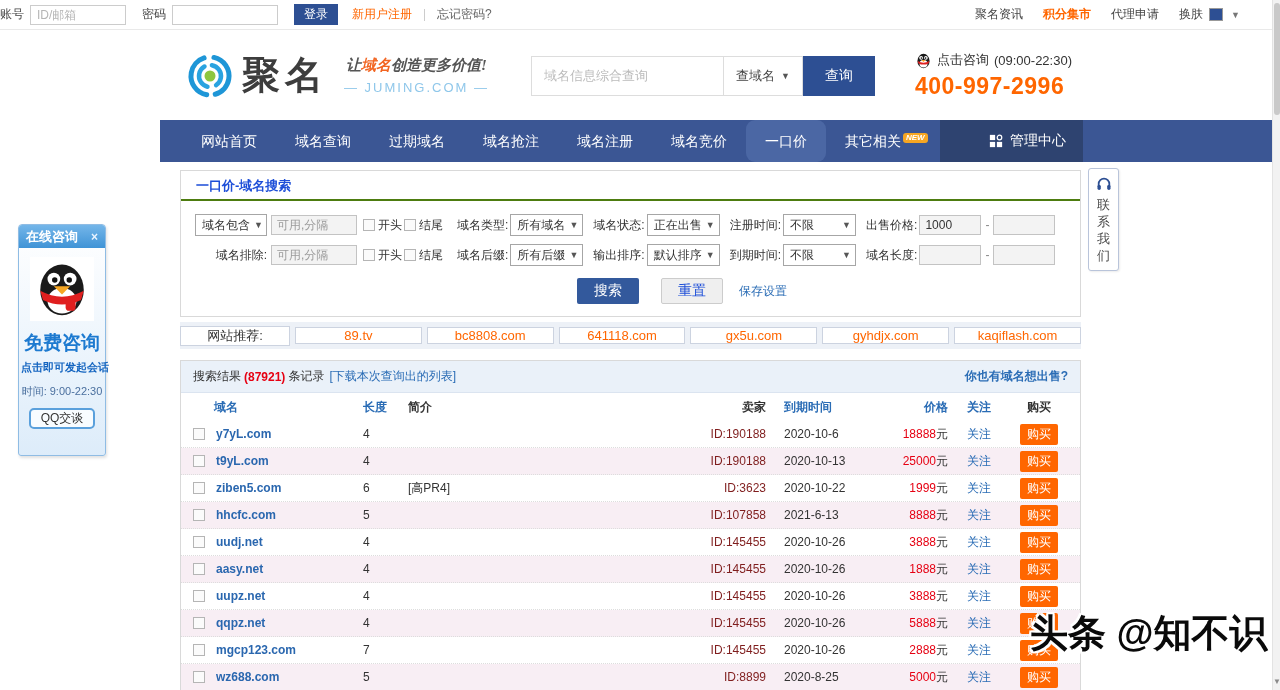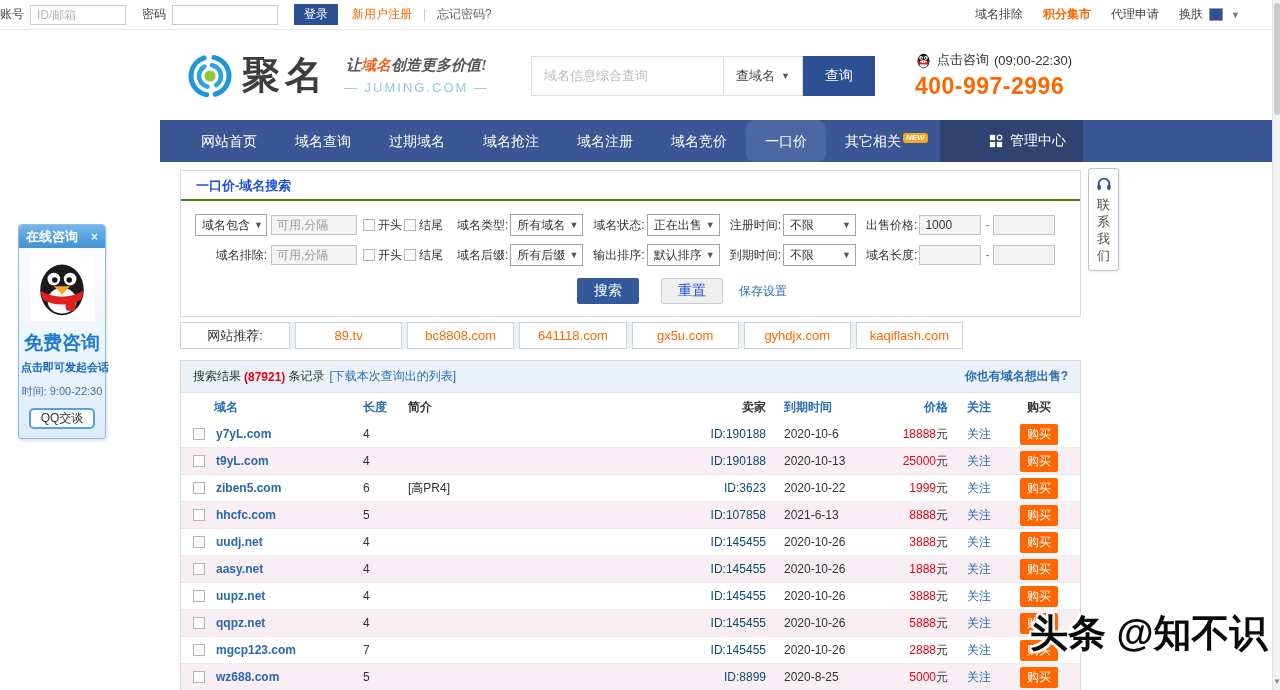--- a/index.html
+++ b/index.html
@@ -71,57 +71,57 @@
   .w-sel { width:73px; margin-left:2px; }
   .w-pin { width:62px; margin-left:2px; }
   .dash { width:12px; text-align:center; color:#888; }
   .lab2 { width:76px; text-align:right; padding-right:4px; }
   .btnrow { margin-top:11px; margin-bottom:2px; display:flex; align-items:center; padding-left:382px; }
   .search-btn { width:62px; height:26px; background:#33599c; color:#fff; border:none; font-size:14px; border-radius:2px; cursor:pointer; }
   .reset-btn { width:62px; height:26px; background:#efefef; color:#1d4ed8; border:1px solid #ccc; font-size:14px; border-radius:2px; margin-left:22px; cursor:pointer; }
   .save-link { color:#2a6cb5; font-size:12px; margin-left:16px; text-decoration:none; }
 
   
-  .recommend { position:absolute; left:180px; top:322px; width:783px; height:27px; display:flex; background:#edf1f7; }
+  .recommend { position:absolute; left:180px; top:322px; width:901px; height:27px; display:flex; background:#edf1f7;align-items:center; }
   .rec-box { flex:1; border:1px solid #ccd3e0; background:#fff; display:flex; align-items:center; justify-content:center; font-size:13px; margin-left:5px; }
   .rec-box:first-child { margin-left:0; flex:0 0 110px; color:#333; }
   .rec-site { color:#ff6600; text-decoration:none; cursor:pointer; }
 
   
   .results { position:absolute; left:180px; top:360px; width:901px; height:340px; background:#fff; border:1px solid #d9d9d9; border-bottom:none; }
   .summary { height:32px; background:#eaf1f9; border-bottom:1px solid #dbe4f0; display:flex; align-items:center; padding:0 12px; font-size:12px; color:#333; }
   .sum-count { color:#e60012; font-weight:bold; margin:0 3px; }
   .sum-download { color:#2a6cb5; margin-left:5px; text-decoration:none; }
   .sum-sell { margin-left:auto; color:#2a6cb5; font-weight:bold; text-decoration:none; }
   .thead { height:28px; display:flex; align-items:center; padding:0 12px; font-size:12px; font-weight:bold; }
   .thead .blue { color:#2a6cb5; cursor:pointer; }
   .thead .dark { color:#333; }
   .trow { height:27px; display:flex; align-items:center; padding:0 12px; font-size:12px; color:#333; border-bottom:1px dotted #ddd; }
   .rows .trow:nth-child(even) { background:#f8eef4; }
   .c-domain { width:170px; display:flex; align-items:center; }
   .c-domain .dlink { color:#2a67af; font-weight:bold; text-decoration:none; margin-left:8px; cursor:pointer; }
   .c-len { width:45px; }
   .c-desc { flex:1; }
   .c-seller { width:95px; text-align:right; }
-  .c-seller a { color:#0c4a6e; text-decoration:none; cursor:pointer; }
+  .c-seller a { color:#7f1d1d; text-decoration:none; cursor:pointer; }
   .c-expire { width:92px; margin-left:18px; }
   .c-price { width:72px; text-align:right; }
   .pnum { color:#e60012; }
   .punit { color:#333; }
   .c-follow { width:62px; text-align:center; }
   .c-follow a { color:#2a6cb5; text-decoration:none; cursor:pointer; }
   .c-buy { width:58px; text-align:center; }
   .buy-btn { background:#ff6600; color:#fff; border:none; font-size:12px; padding:2px 7px; border-radius:2px; cursor:pointer; }
 
   
   .qqw { position:absolute; left:18px; top:224px; width:88px; border:1px solid #8fbce4; border-radius:4px 4px 3px 3px; background:linear-gradient(#ffffff,#ddecfa); box-shadow:1px 2px 3px rgba(0,0,0,0.12); }
   .qqw-head { height:23px; background:linear-gradient(#74b6e9,#3f93d6); border-radius:3px 3px 0 0; display:flex; align-items:center; padding:0 4px 0 7px; }
   .qqw-title { color:#fff; font-size:13px; font-weight:bold; }
   .qqw-close { margin-left:auto; color:#eaf4ff; font-size:12px; font-weight:bold; cursor:pointer; line-height:1; padding:1px 3px; }
-  .qqw-body { text-align:center; padding:9px 2px 9px; }
+  .qqw-body { text-align:center; padding:9px 2px 26px; }
   .qqw-img { width:64px; height:64px; margin:0 auto; background:#fff; display:flex; align-items:center; justify-content:center; }
   .qqw-img svg { width:58px; height:58px; }
   .qqw-main { font-size:19px; font-weight:bold; color:#1d7ad0; margin-top:9px; }
   .qqw-sub { font-size:11px; font-weight:bold; color:#1565c0; margin-top:4px; white-space:nowrap; }
   .qqw-time { font-size:11px; color:#4a6f9e; margin-top:9px; }
   .qqw-btn { margin-top:9px; width:66px; height:21px; background:#f8fcff; border:2px solid #5aa0dc; border-radius:5px; font-size:12px; color:#333; cursor:pointer; }
 
   
   .ctab { position:absolute; left:1088px; top:168px; width:31px; background:#fff; border:1px solid #b9c4da; border-radius:3px; text-align:center; padding:7px 0 6px; box-shadow:1px 1px 2px rgba(0,0,0,0.08); cursor:pointer; }
   .ctab svg { width:18px; height:16px; }
@@ -145,21 +145,21 @@
     <span class="tb-label">账号</span>
     <input class="acct-in" type="text" placeholder="ID/邮箱" style="">
     <span class="tb-label">密码</span>
     <input class="pwd-in" type="password" style="">
     <button class="login-btn">登录</button>
     <a class="reg-link">新用户注册</a>
     <span class="tb-sep"></span>
     <a class="forgot-link">忘记密码?</a>
     <div class="topbar-right">
 
-        <a class="tb-rlink">域名排除</a>
+        <a class="tb-rlink">聚名资讯</a>
 
         <a class="tb-rlink orange">积分集市</a>
 
         <a class="tb-rlink">代理申请</a>
 
       <span class="skin-wrap">
         <span>换肤</span>
         <span class="skin-swatch"></span>
         <span class="caret">▼</span>
       </span>

